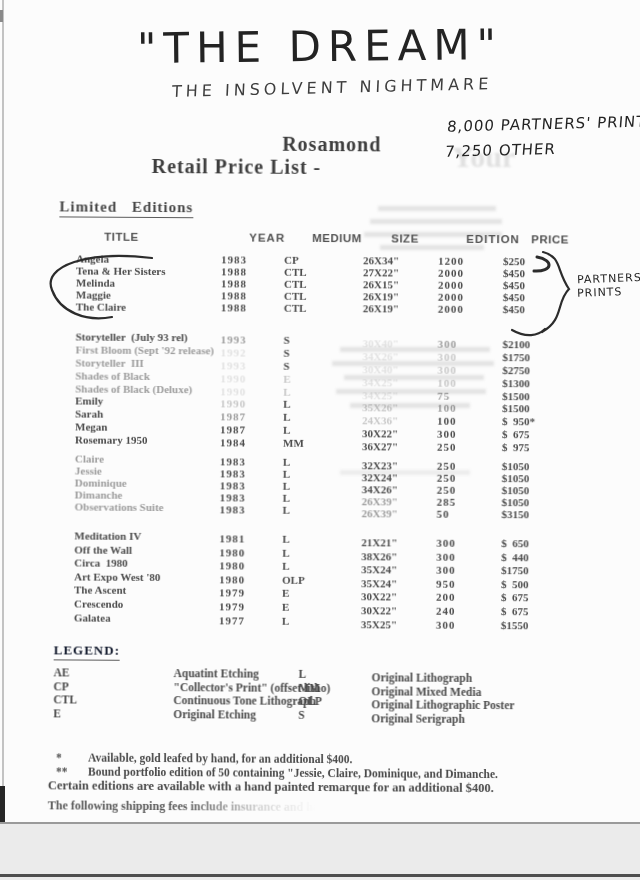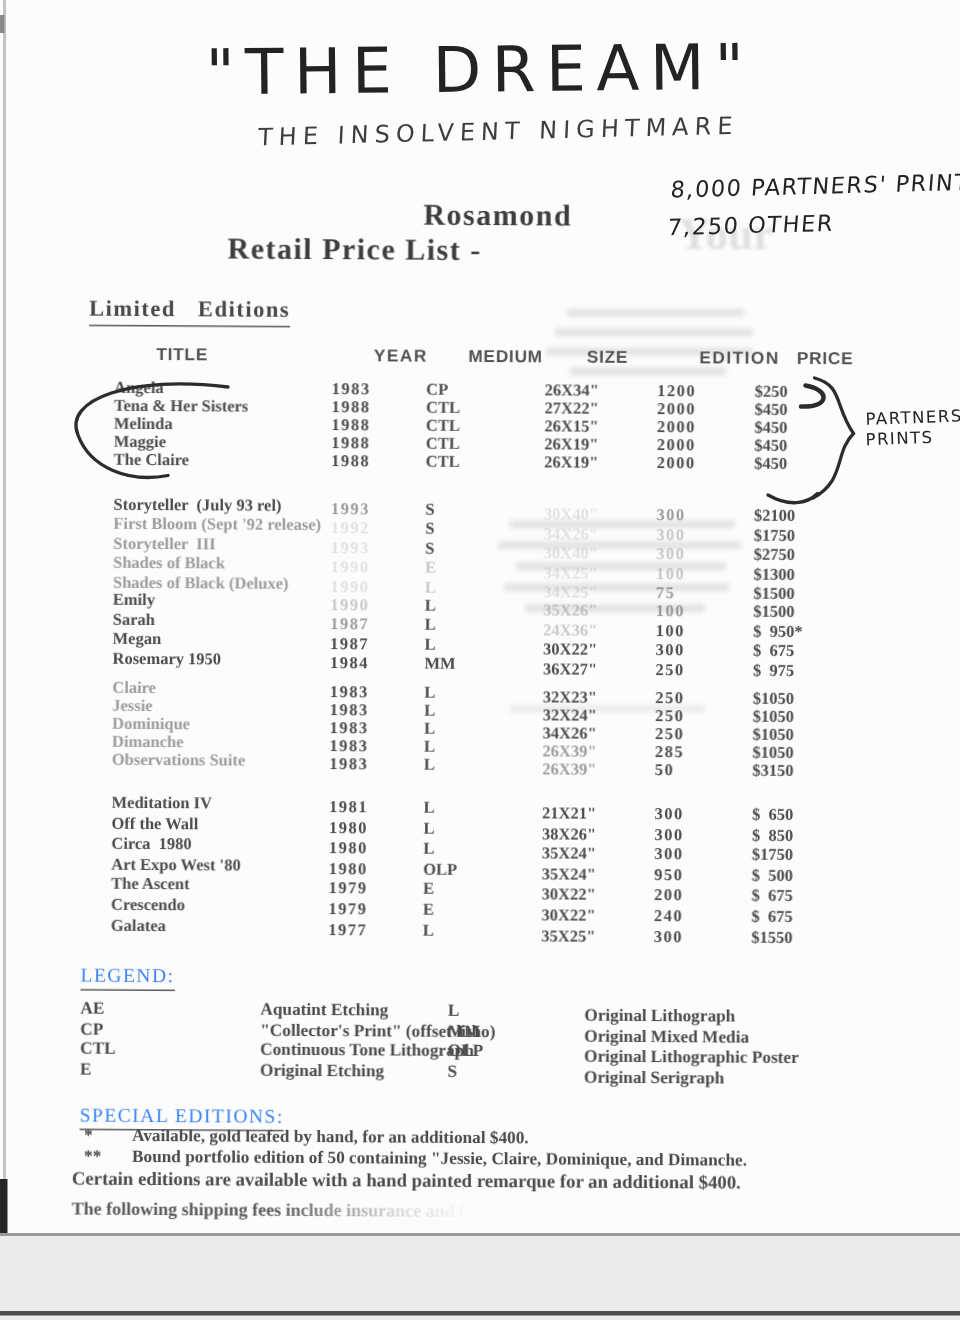--- a/index.html
+++ b/index.html
@@ -24,27 +24,27 @@
   .h{font-size:11.5px;letter-spacing:.5px;color:#525252;font-family:"Liberation Sans",sans-serif;margin-left:28px;}
   .c0{left:75px;}.c1{left:220px;letter-spacing:1px;}.c2{left:283px;}
   .c3{left:362px;}.c4{left:437px;letter-spacing:1px;}.c5{left:502px;}
   .grp{position:absolute;left:0;width:640px;}
   .g1{top:254px;}.g2{top:332px;}.g3{top:454px;}.g4{top:531px;}
   .row{position:relative;height:12px;}
   .g2 .row{height:12.9px;}.g4 .row{height:13.6px;}
   .shift .c3,.shift .c4,.shift .c5{top:5px;}
   .shift .c1,.shift .c2{top:2px;}
   .f1{opacity:.55;}.f2{opacity:.3;}.f3{opacity:.15;}
-  .legend-head,.special-head{font-weight:400;font-size:13px;color:#3b82f6;letter-spacing:1px;
+  .legend-head,.special-head{font-weight:700;font-size:13px;color:#0f172a;letter-spacing:1px;
         border-bottom:1.5px solid #5a5a5a;padding-bottom:1px;}
   .legend-head{top:644px;left:55px;}
   .legend{top:668px;left:0;width:640px;}
   .lrow{position:relative;height:13.5px;font-size:11.5px;font-weight:700;}
   .lcode{position:absolute;left:55px;}.ldesc{position:absolute;left:175px;}
-  .rcode{position:absolute;left:300px;}.rdesc{position:absolute;left:391px;top:3px;}
+  .rcode{position:absolute;left:300px;}.rdesc{position:absolute;left:373px;top:3px;}
   .special-head{top:737px;left:55px;}
   .srow{position:relative;height:13.5px;font-size:11.5px;font-weight:700;}
   .smark{position:absolute;left:58px;}.stext{position:absolute;left:90px;white-space:nowrap;}
   .special{top:753px;left:0;width:640px;}
   .srow.certain .stext{left:50px;font-size:12.5px;}
   .footer-line{top:800px;left:50px;font-size:12px;font-weight:700;color:#5a5a5a;white-space:nowrap;
         -webkit-mask-image:linear-gradient(90deg,#000 0%,#000 45%,rgba(0,0,0,.25) 70%,transparent 88%);
         mask-image:linear-gradient(90deg,#000 0%,#000 45%,rgba(0,0,0,.25) 70%,transparent 88%);}
   
   .hw{font-family:"DejaVu Sans",sans-serif;color:#232323;}
@@ -265,21 +265,21 @@
             <span class="cell c3">21X21"</span>
             <span class="cell c4">300</span>
             <span class="cell c5">$  650</span>
           </div>
           <div class="row shift">
             <span class="cell c0">Off the Wall</span>
             <span class="cell c1">1980</span>
             <span class="cell c2">L</span>
             <span class="cell c3">38X26"</span>
             <span class="cell c4">300</span>
-            <span class="cell c5">$  850</span>
+            <span class="cell c5">$  440</span>
           </div>
           <div class="row shift">
             <span class="cell c0">Circa  1980</span>
             <span class="cell c1">1980</span>
             <span class="cell c2">L</span>
             <span class="cell c3">35X24"</span>
             <span class="cell c4">300</span>
             <span class="cell c5">$1750</span>
           </div>
           <div class="row shift">
@@ -338,21 +338,20 @@
           <span class="rdesc">Original  Lithographic  Poster</span>
         </div>
         <div class="lrow">
           <span class="lcode">E</span>
           <span class="ldesc">Original Etching</span>
           <span class="rcode">S</span>
           <span class="rdesc">Original  Serigraph</span>
         </div>
       </div>
 
-    <div class="abs special-head">SPECIAL  EDITIONS:</div>
     <div class="abs special" id="special">
         <div class="srow">
           <span class="smark">*</span>
           <span class="stext">Available, gold leafed by hand, for an additional $400.</span>
         </div>
         <div class="srow">
           <span class="smark">**</span>
           <span class="stext">Bound portfolio edition of 50 containing "Jessie, Claire, Dominique, and Dimanche.</span>
         </div>
         <div class="srow certain">

